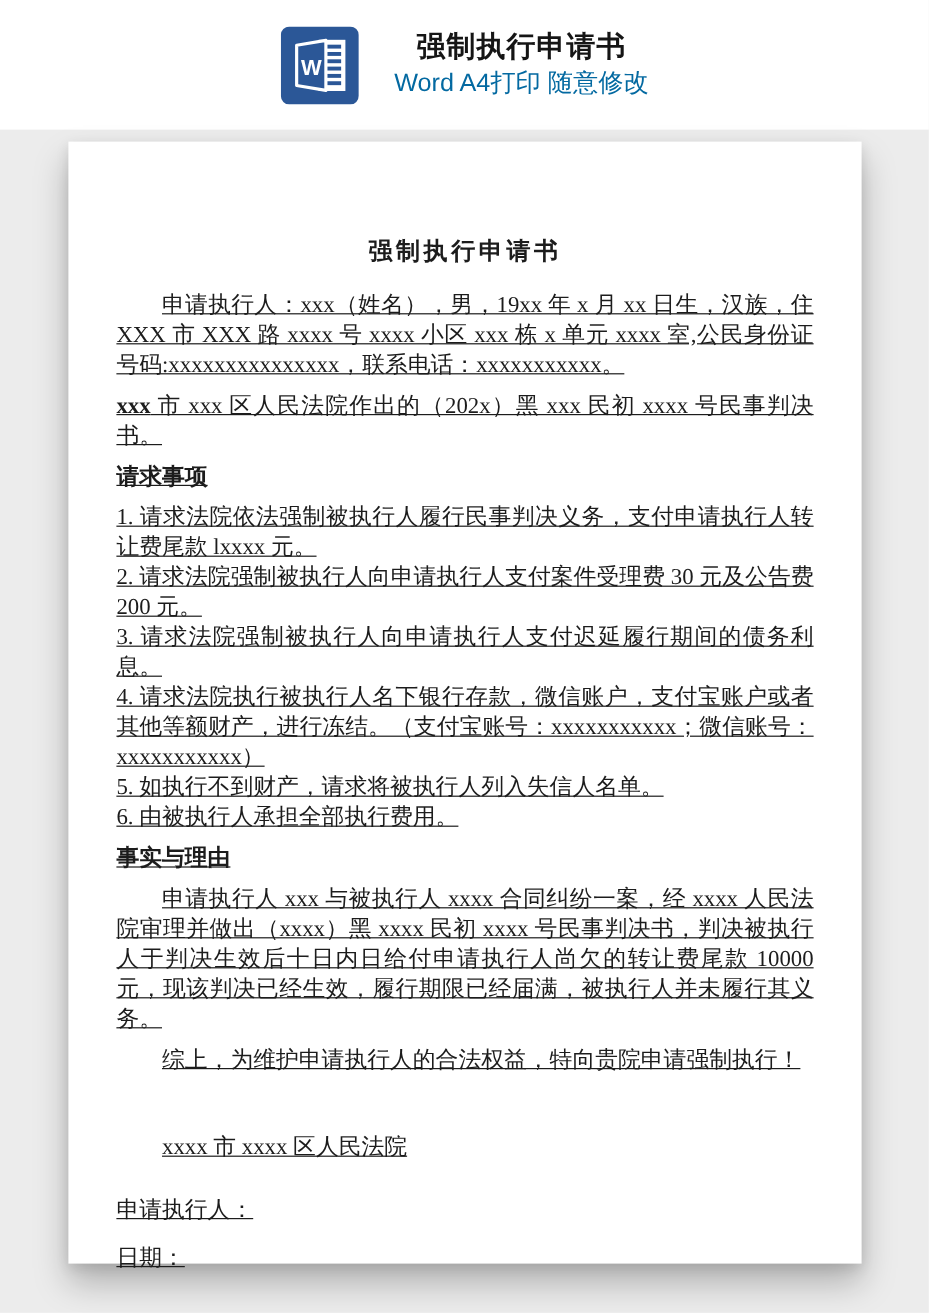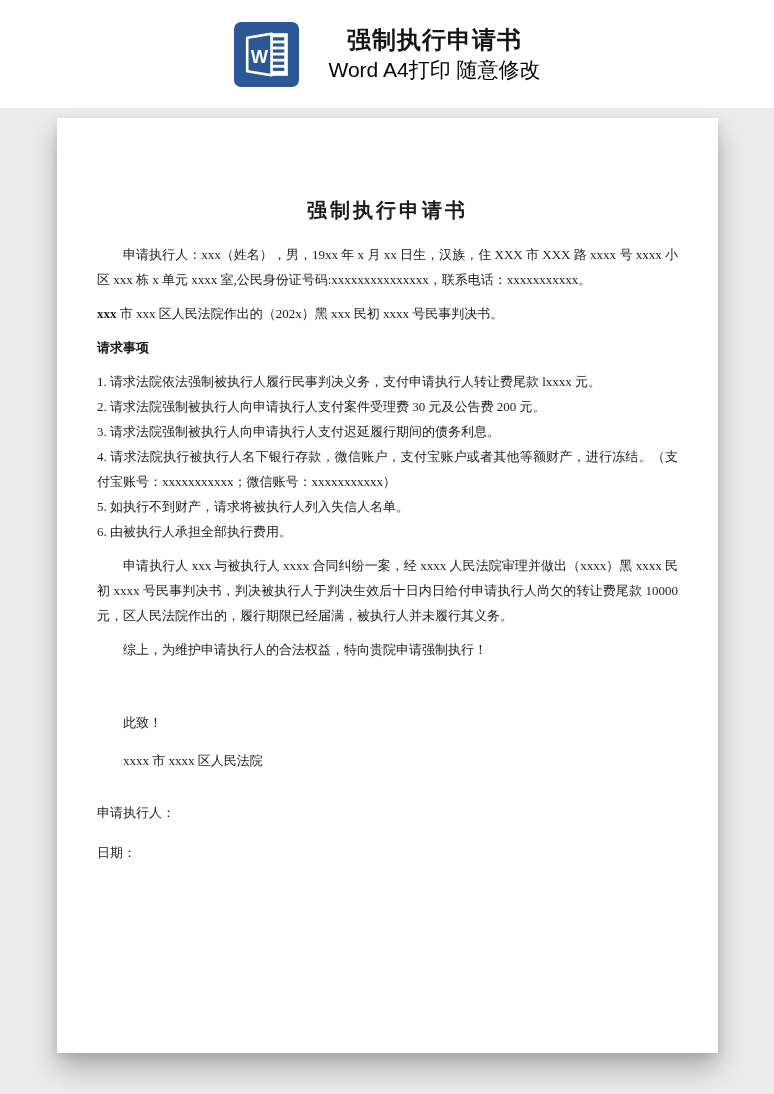--- a/index.html
+++ b/index.html
@@ -34,21 +34,21 @@
   }
   .header-title {
     font-size: 24px;
     font-weight: bold;
     color: #151515;
     line-height: 28px;
     letter-spacing: 1px;
   }
   .header-subtitle {
     font-size: 21px;
-    color: #000000;
+    color: #0369a1;
     line-height: 26px;
     margin-top: 3px;
   }
 
   
   .paper {
     position: absolute;
     left: 57px;
     top: 118px;
     width: 661px;
@@ -62,24 +62,25 @@
   }
   .doc-title {
     font-size: 20px;
     font-weight: bold;
     text-align: center;
     letter-spacing: 3px;
     line-height: 28px;
     margin: 0 0 18px 0;
   }
   .paper p {
-    font-size: 13px;
+    font-size: 19px;
     line-height: 25px;
     margin: 0 0 9px 0;
     text-align: justify;
+    text-decoration: underline;
   }
   .indent { text-indent: 2em; }
   .heading {
     font-weight: bold;
     text-align: center;
     margin: 8px 0 9px 0 !important;
   }
   .basis-line {
     text-align: center;
   }
@@ -137,26 +138,26 @@
 
   <div class="items">
     <p>1. 请求法院依法强制被执行人履行民事判决义务，支付申请执行人转让费尾款 lxxxx 元。</p>
     <p>2. 请求法院强制被执行人向申请执行人支付案件受理费 30 元及公告费 200 元。</p>
     <p>3. 请求法院强制被执行人向申请执行人支付迟延履行期间的债务利息。</p>
     <p>4. 请求法院执行被执行人名下银行存款，微信账户，支付宝账户或者其他等额财产，进行冻结。（支付宝账号：xxxxxxxxxxx；微信账号：xxxxxxxxxxx）</p>
     <p>5. 如执行不到财产，请求将被执行人列入失信人名单。</p>
     <p>6. 由被执行人承担全部执行费用。</p>
   </div>
 
+  <p class="heading">事实与理由</p>
 
-  <p class="indent">申请执行人 xxx 与被执行人 xxxx 合同纠纷一案，经 xxxx 人民法院审理并做出（xxxx）黑 xxxx 民初 xxxx 号民事判决书，判决被执行人于判决生效后十日内日给付申请执行人尚欠的转让费尾款 10000 元，区人民法院作出的，履行期限已经届满，被执行人并未履行其义务。</p>
+  <p class="indent">申请执行人 xxx 与被执行人 xxxx 合同纠纷一案，经 xxxx 人民法院审理并做出（xxxx）黑 xxxx 民初 xxxx 号民事判决书，判决被执行人于判决生效后十日内日给付申请执行人尚欠的转让费尾款 10000 元，现该判决已经生效，履行期限已经届满，被执行人并未履行其义务。</p>
 
   <p class="indent summary">综上，为维护申请执行人的合法权益，特向贵院申请强制执行！</p>
 
-  <p class="indent salutation">此致！</p>
 
   <p class="indent court-line">xxxx 市 xxxx 区人民法院</p>
 
   <p class="sig-line">申请执行人：</p>
 
   <p class="date-line">日期：</p>
 
 </div>
 
 </body></html>

